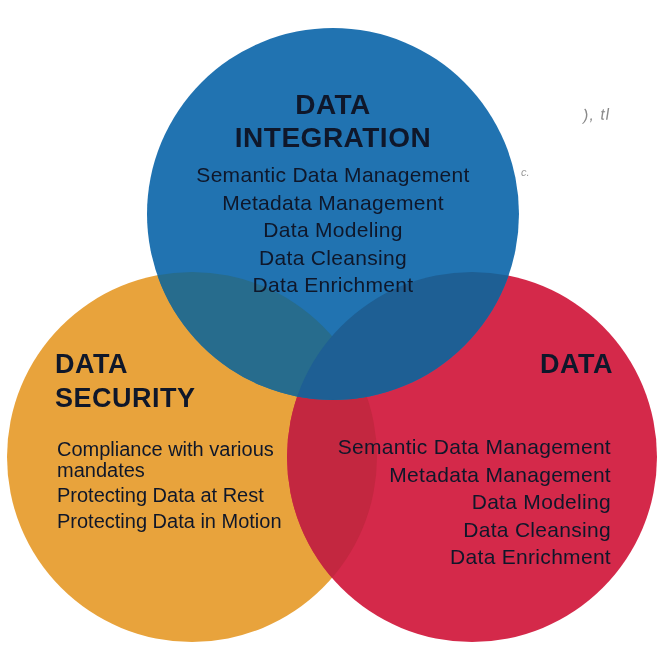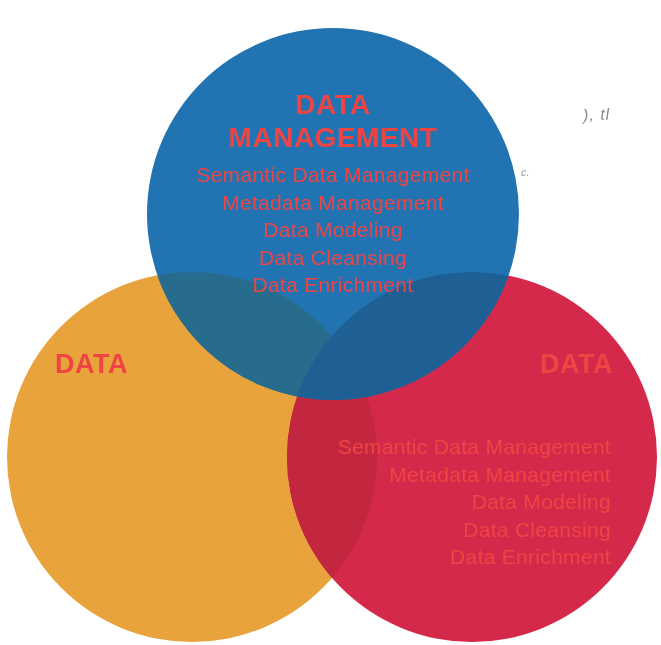--- a/index.html
+++ b/index.html
@@ -4,21 +4,21 @@
 <style>
   html,body{margin:0;padding:0;}
   body{
     width:661px;height:645px;position:relative;overflow:hidden;
     background:#ffffff;
     font-family:"Liberation Sans", sans-serif;
   }
   .stage{position:absolute;inset:0;width:661px;height:645px;}
   svg.venn{position:absolute;left:0;top:0;}
 
-  .txt{color:#ef4444;position:absolute;}
+  .txt{color:#0f172a;position:absolute;}
   .circle-title{font-weight:bold;letter-spacing:0.5px;}
   .title-line{display:block;}
 
   .blue-title{left:133px;top:88px;width:400px;text-align:center;font-size:28px;line-height:33px;}
   .blue-items{left:133px;top:161px;width:400px;text-align:center;font-size:21px;line-height:27.5px;letter-spacing:0.3px;}
 
   .yellow-title{left:55px;top:347px;width:300px;text-align:left;font-size:27px;line-height:34px;}
   .yellow-items{left:57px;top:439px;width:256px;text-align:left;font-size:20px;line-height:20.5px;}
   .yellow-items .item{margin-bottom:5px;}
 
@@ -63,32 +63,38 @@
       <circle cx="333" cy="214" r="186" fill="#276C8D"></circle>
     </g>
 
     <g clip-path="url(#clipRed)">
       <circle cx="333" cy="214" r="186" fill="#1E5F94"></circle>
     </g>
   </svg>
 
   <div class="txt circle-title blue-title">
     <span class="title-line">DATA</span>
-    <span class="title-line">MANAGEMENT</span>
+    <span class="title-line">INTEGRATION</span>
   </div>
   <div class="txt blue-items">
     <div class="item">Semantic Data Management</div>
     <div class="item">Metadata Management</div>
     <div class="item">Data Modeling</div>
     <div class="item">Data Cleansing</div>
     <div class="item">Data Enrichment</div>
   </div>
 
   <div class="txt circle-title yellow-title">
     <span class="title-line">DATA</span>
+    <span class="title-line">SECURITY</span>
+  </div>
+  <div class="txt yellow-items">
+    <div class="item">Compliance with various mandates</div>
+    <div class="item">Protecting Data at Rest</div>
+    <div class="item">Protecting Data in Motion</div>
   </div>
 
   <div class="txt circle-title red-title">
     <span class="title-line">DATA</span>
   </div>
   <div class="txt red-items">
     <div class="item">Semantic Data Management</div>
     <div class="item">Metadata Management</div>
     <div class="item">Data Modeling</div>
     <div class="item">Data Cleansing</div>

